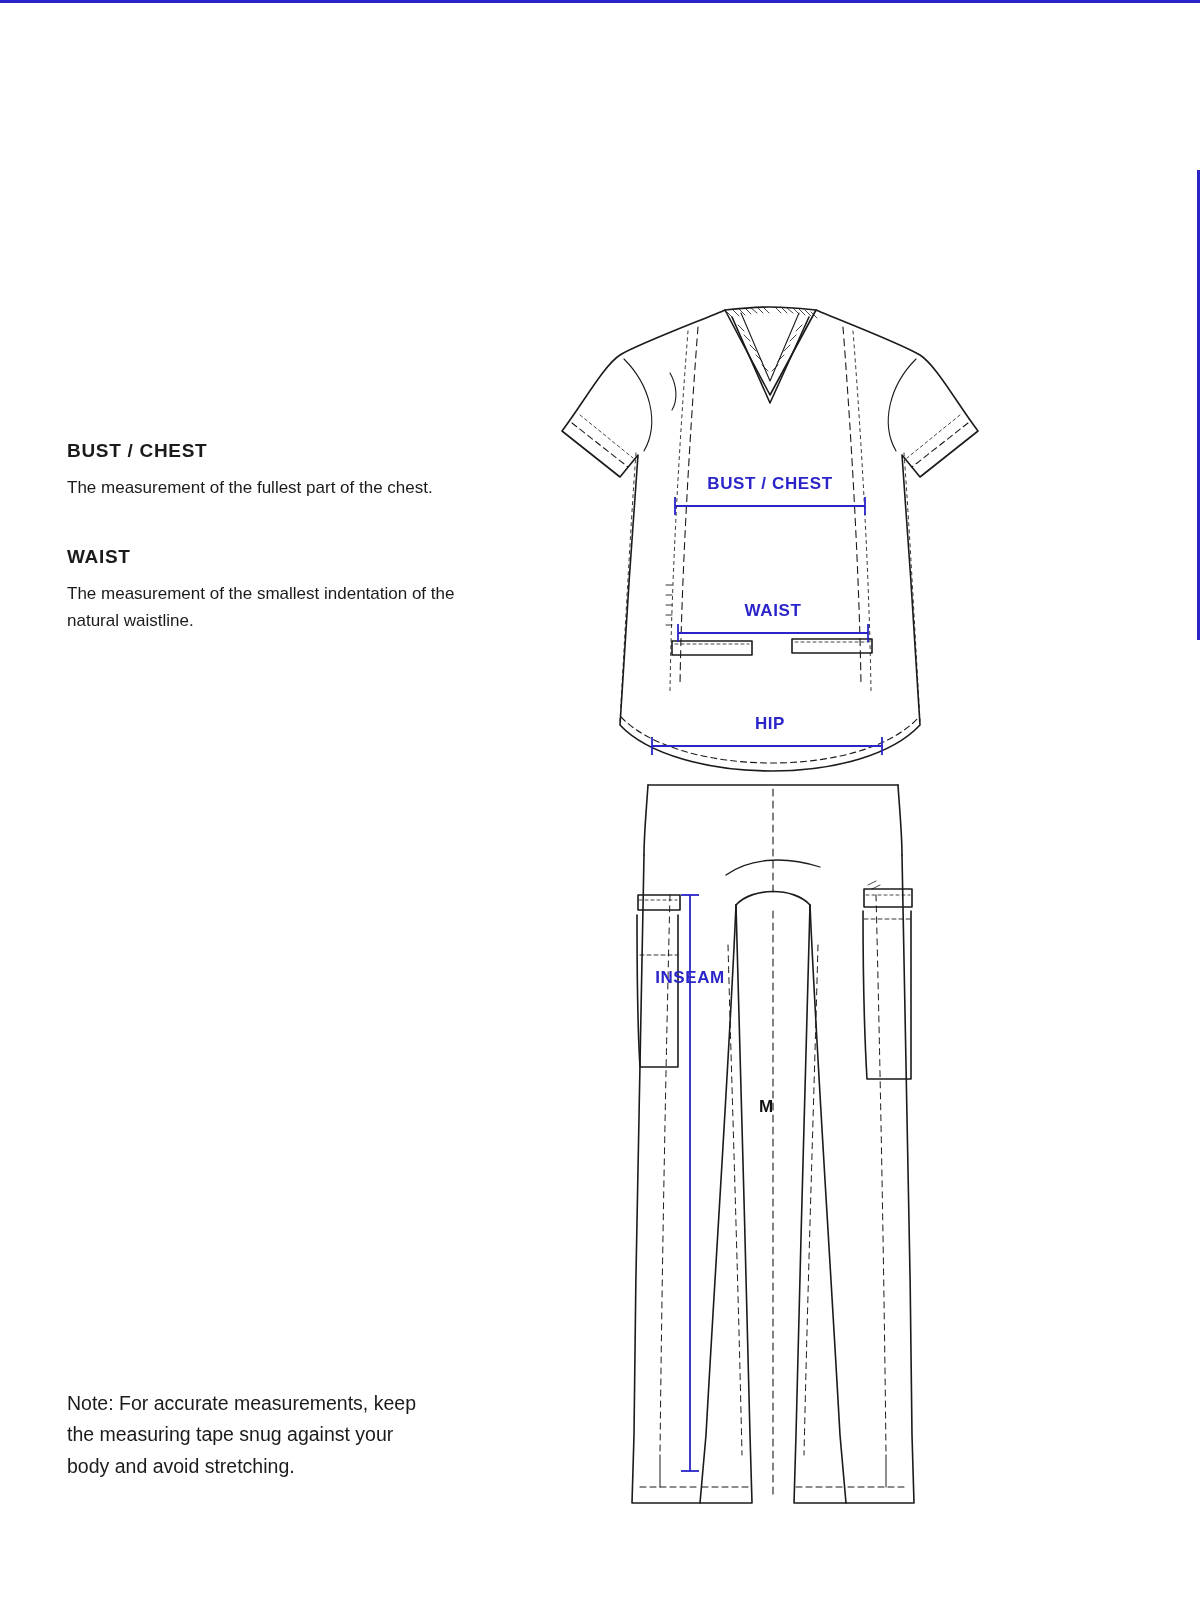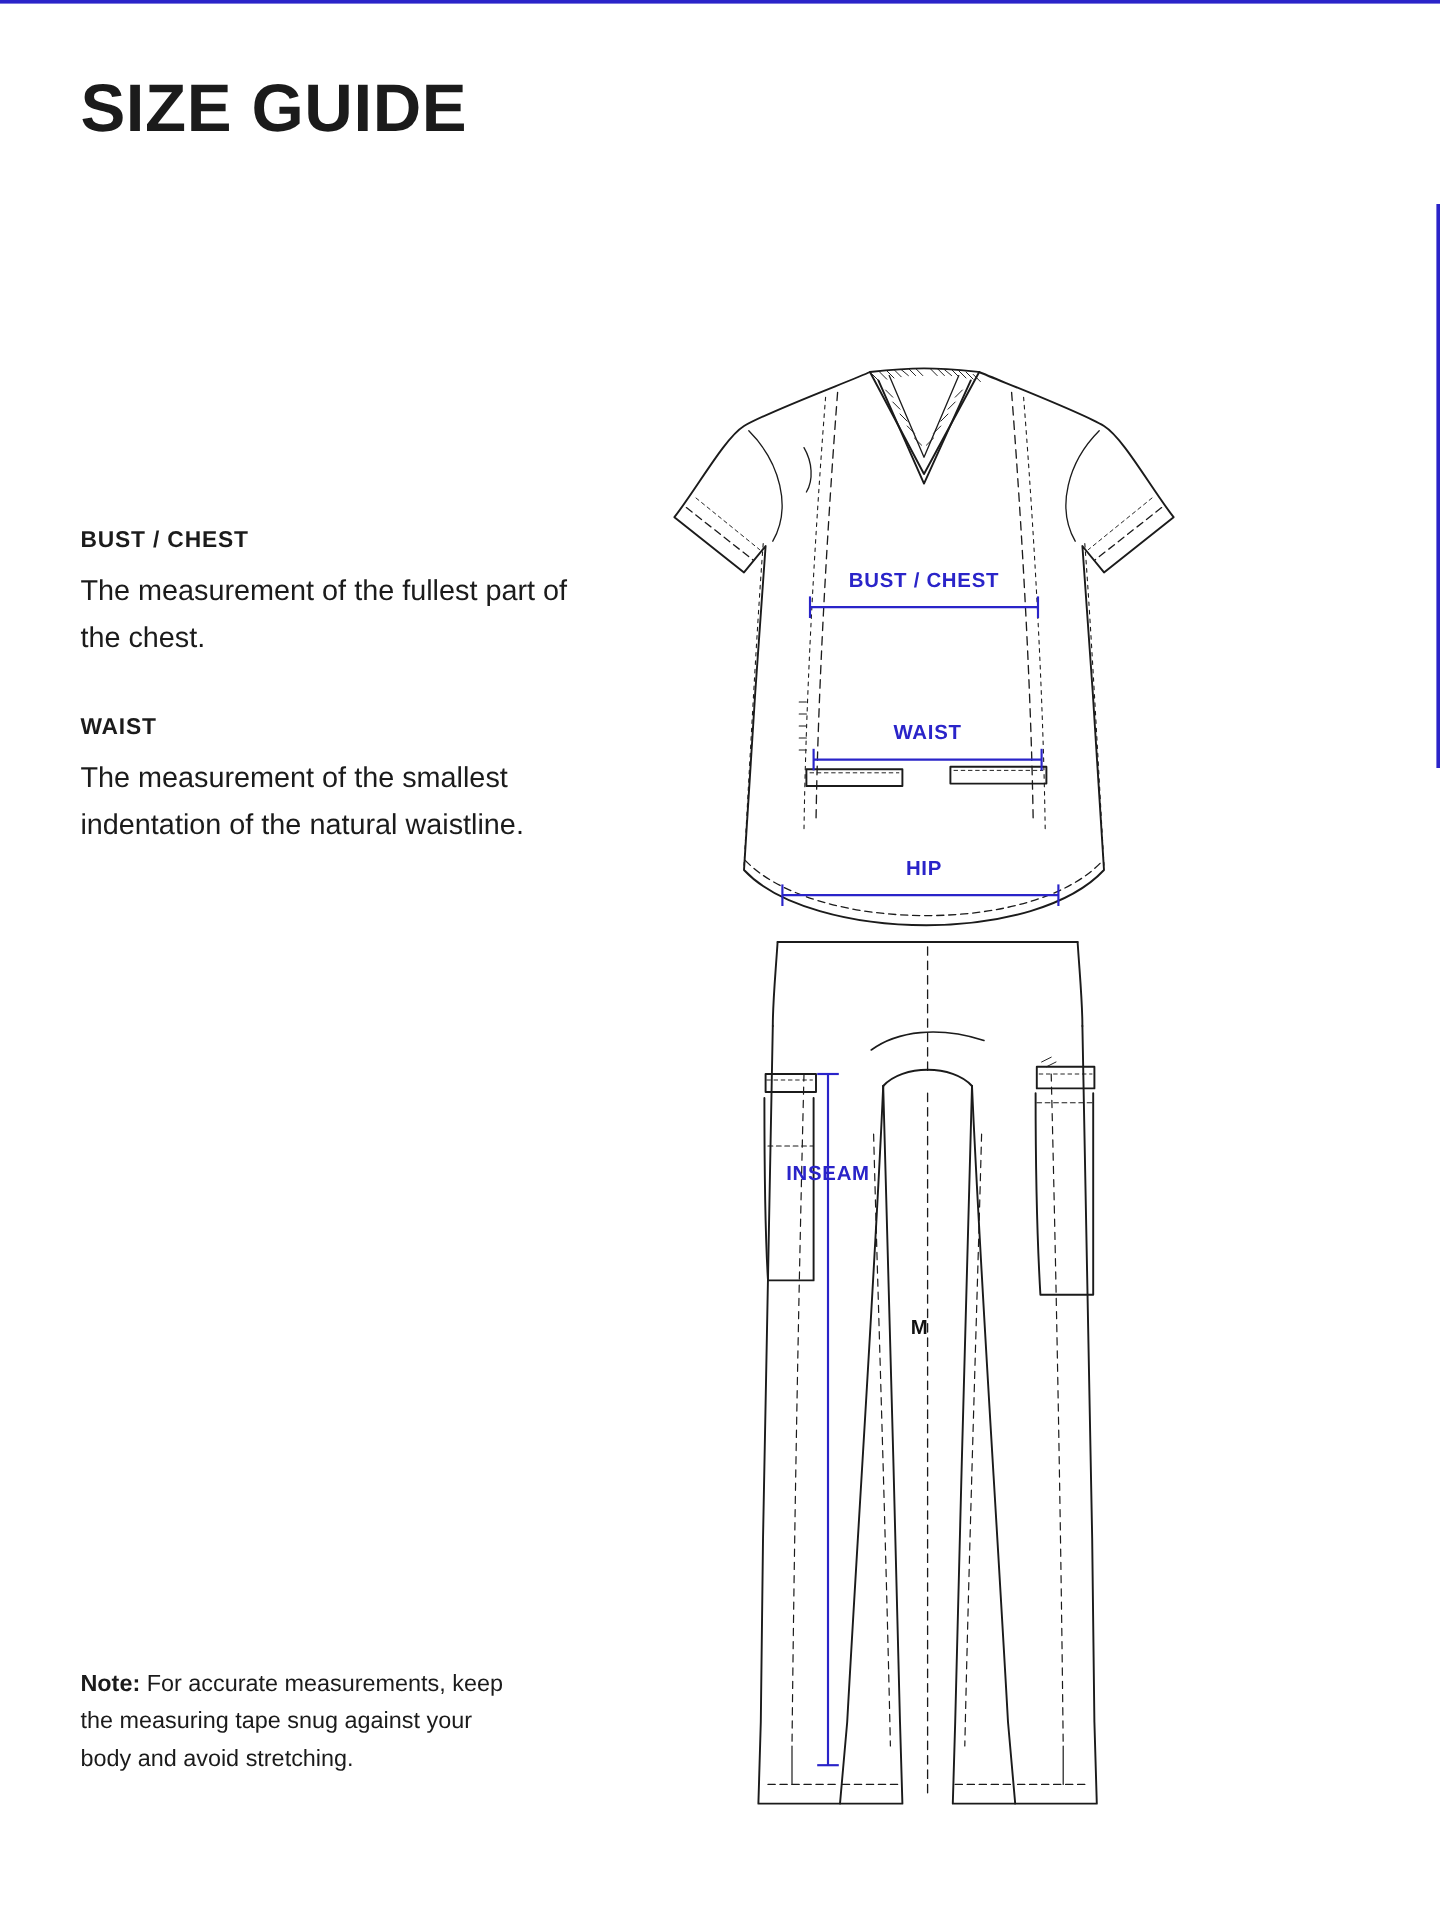--- a/index.html
+++ b/index.html
@@ -69,36 +69,36 @@
     margin-bottom: 44px;
   }
   .section-title {
     font-size: 19px;
     font-weight: bold;
     letter-spacing: 0.7px;
     margin: 0 0 12px 0;
     color: #1b1b1b;
   }
   .section-body {
-    font-size: 24px;
+    font-size: 17px;
     line-height: 1.62;
     margin: 0;
     color: #1b1b1b;
   }
   .note {
     position: absolute;
     left: 67px;
     top: 1368px;
     width: 360px;
     font-size: 19.5px;
     line-height: 1.62;
     color: #1b1b1b;
   }
   .note b {
-    font-weight: bold;
+    font-weight: normal;
     margin-top: 17px;
   }
 
   
   .illustration {
     position: absolute;
     left: 520px;
     top: 255px;
     width: 620px;
     height: 1280px;
@@ -122,21 +122,20 @@
 </style>
 </head>
 <body>
 
 <div class="page">
 
   <div class="top-rule"></div>
   <div class="right-rule"></div>
 
   <div class="left-col">
-    <h1 class="page-title">SIZE GUIDE</h1>
   </div>
 
   <div class="sections">
 
     <div class="section">
       <h2 class="section-title">BUST / CHEST</h2>
       <p class="section-body">The measurement of the fullest part of the chest.</p>
     </div>
 
     <div class="section">

